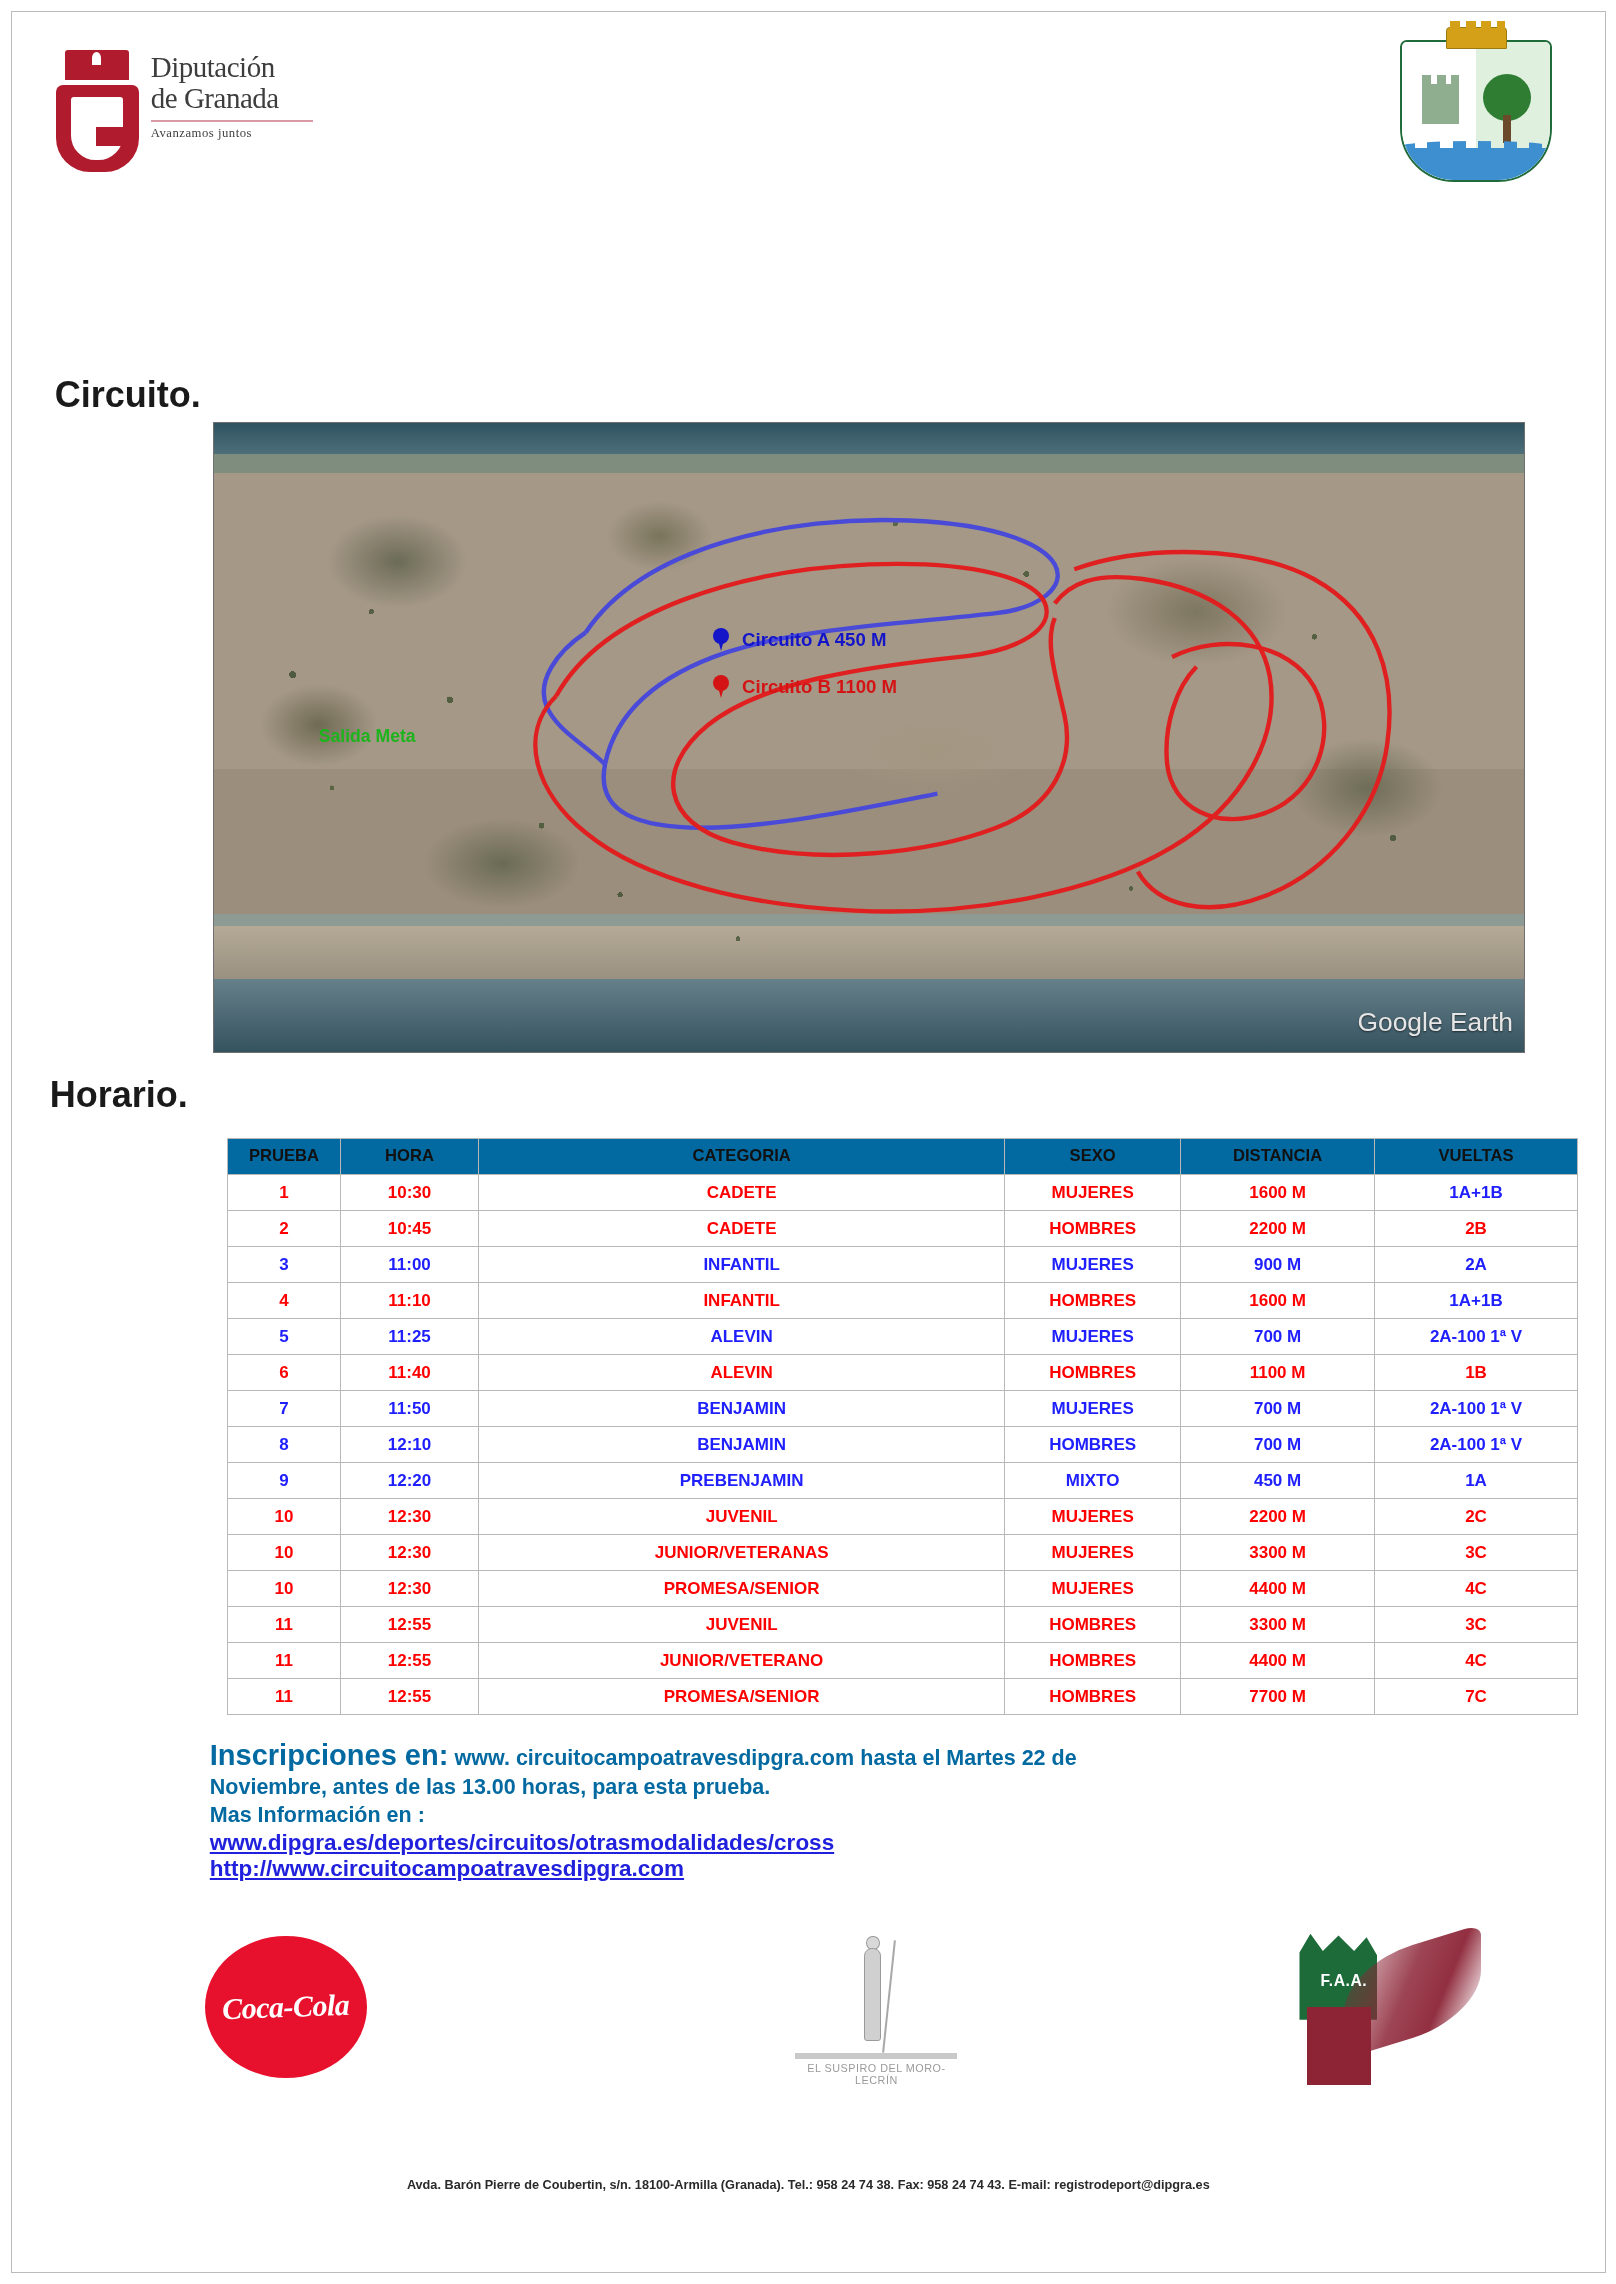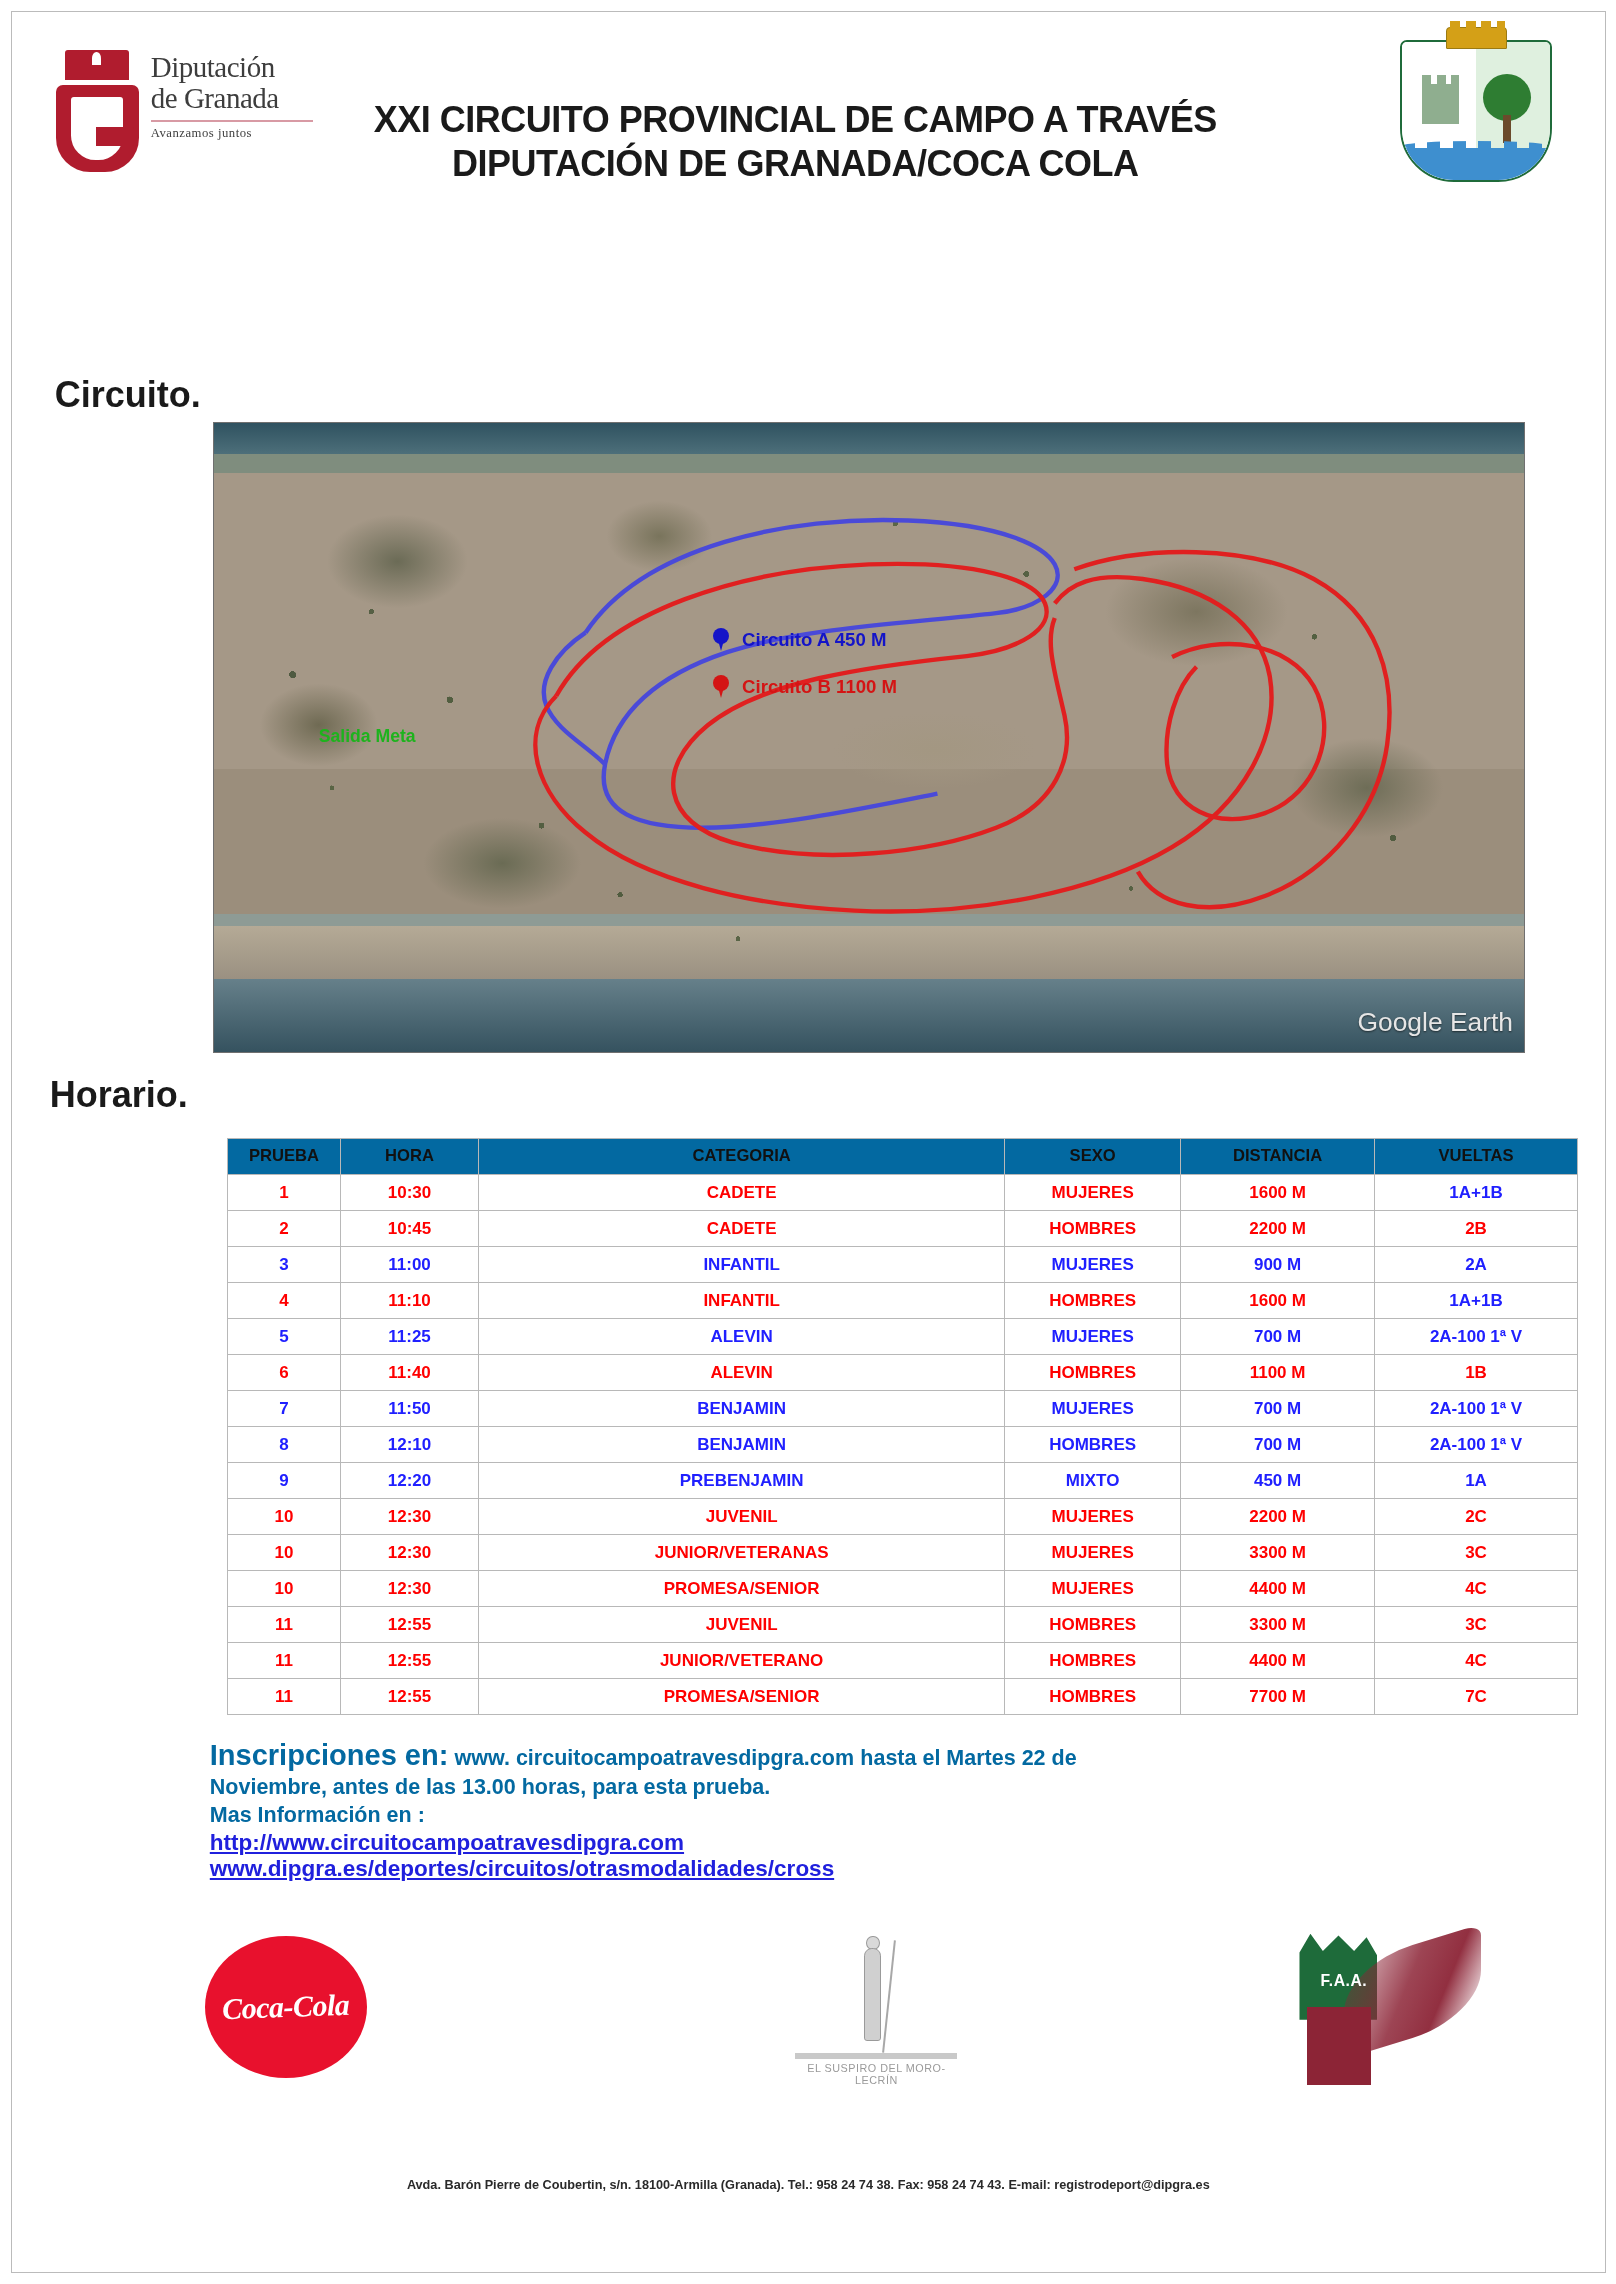--- a/index.html
+++ b/index.html
@@ -303,24 +303,20 @@
         <div class="gbody"></div>
       </div>
       <div class="dip-text">
         <div class="l1">Diputación</div>
         <div class="l2">de Granada</div>
         <div class="dip-rule"></div>
         <div class="dip-tag">Avanzamos juntos</div>
       </div>
     </div>
 
-    <div class="main-title">
-      <div>XXI CIRCUITO PROVINCIAL DE CAMPO A TRAVÉS</div>
-      <div>DIPUTACIÓN DE GRANADA/COCA COLA</div>
-    </div>
 
     <div class="crest">
       <div class="crest-shape">
         <div class="crest-left"></div>
         <div class="crest-right"></div>
         <div class="crest-castle"></div>
         <div class="crest-tree"></div>
         <div class="crest-trunk"></div>
         <div class="crest-water"></div>
       </div>
@@ -511,22 +507,22 @@
   </div>
 
   <div class="info">
     <div class="line">
       <span class="big">Inscripciones en:</span>
       <span class="nrm">www. circuitocampoatravesdipgra.com</span>
       <span class="nrm">hasta el Martes 22 de</span>
     </div>
     <div class="line nrm">Noviembre, antes de las 13.00 horas, para esta prueba.</div>
     <div class="line nrm">Mas Información en :</div>
+    <a class="lnk" href="#">www.dipgra.es/deportes/circuitos/otrasmodalidades/cross</a>
     <a class="lnk" href="#">http://www.circuitocampoatravesdipgra.com</a>
-    <a class="lnk" href="#">www.dipgra.es/deportes/circuitos/otrasmodalidades/cross</a>
   </div>
 
   <div class="sponsors">
     <div class="coke">
       <span>Coca-Cola</span>
     </div>
 
     <div class="lecrin">
       <div class="lecrin-fig">
         <div class="head"></div>

